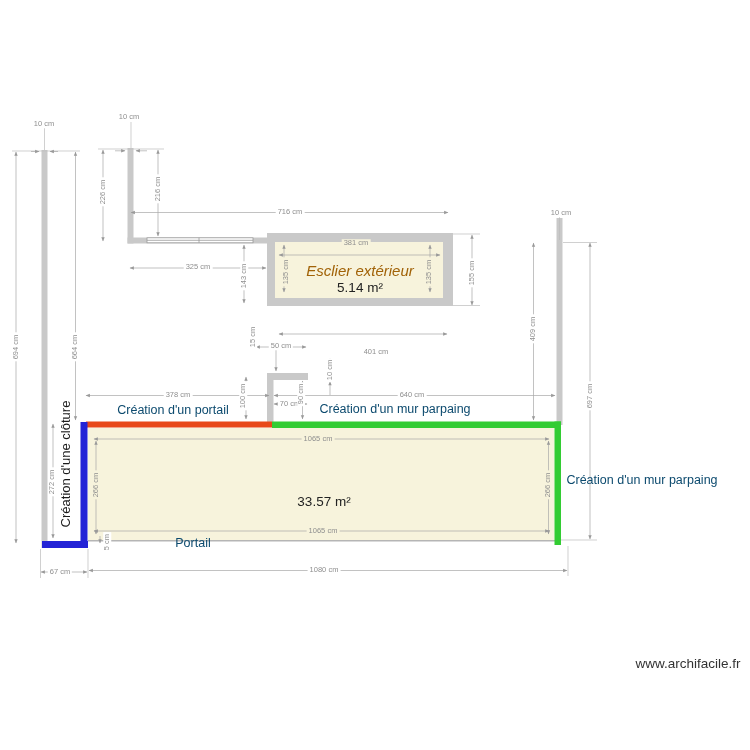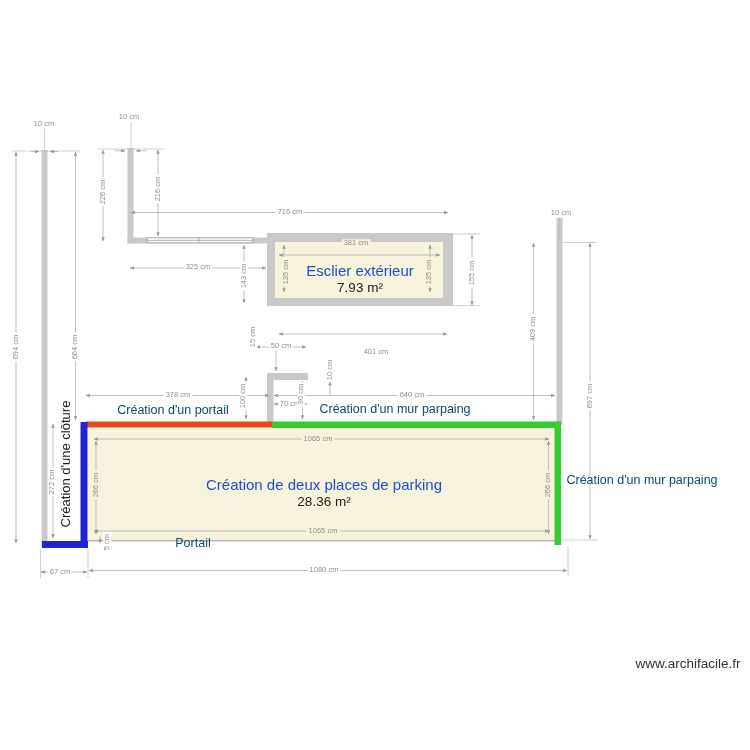--- a/index.html
+++ b/index.html
@@ -7,21 +7,21 @@
           font-family:"Liberation Sans", sans-serif;}
   svg{position:absolute;left:0;top:0;}
   .dl,.dlv{position:absolute;font-size:7.5px;color:#8f8f8f;background:#fff;line-height:1;
            padding:0 2px;white-space:nowrap;transform:translate(-50%,-50%);}
   .dlv{transform:translate(-50%,-50%) rotate(-90deg);}
   .bg-beige{background:#f7f3dc;}
   .lbl{position:absolute;color:#0c4a6e;font-size:12.5px;white-space:nowrap;
        transform:translate(-50%,-50%);line-height:1.1;}
   .lblv{position:absolute;color:#1a1a1a;font-size:13px;white-space:nowrap;
        transform:translate(-50%,-50%) rotate(-90deg);line-height:1.1;}
-  .room-title{font-size:15px;color:#1d4ed8;}
+  .room-title{font-size:15px;color:#a16207;font-style:italic;}
   .room-area{font-size:13.5px;color:#222;}
   .rue{font-size:35px;color:#111;}
   .watermark{font-size:13.5px;color:#333;}
 </style>
 </head>
 <body>
 
 <div id="canvas">
 
   <svg width="750" height="750" viewBox="0 0 750 750">
@@ -143,23 +143,22 @@
   <div class="dlv bg-beige" style="left:548px;top:485px">266 cm</div>
   <div class="dl bg-beige" style="left:323px;top:531px">1065 cm</div>
   <div class="dlv" style="left:52px;top:482px">272 cm</div>
   <div class="dlv" style="left:107px;top:542px">5 cm</div>
   <div class="dl" style="left:60px;top:572px">67 cm</div>
   <div class="dl" style="left:324px;top:570px">1080 cm</div>
   <div class="dlv" style="left:533px;top:329px">409 cm</div>
   <div class="dlv" style="left:590px;top:396px">697 cm</div>
 
   <div class="lbl room-title" style="left:360px;top:271px">Esclier extérieur</div>
-  <div class="lbl room-area" style="left:360px;top:288px">7.93 m²</div>
-  <div class="lbl room-title" style="left:324px;top:485px">Création de deux places de parking</div>
-  <div class="lbl room-area" style="left:324px;top:502px">28.36 m²</div>
+  <div class="lbl room-area" style="left:360px;top:288px">5.14 m²</div>
+  <div class="lbl room-area" style="left:324px;top:502px">33.57 m²</div>
   <div class="lbl" style="left:173px;top:411px">Création d'un portail</div>
   <div class="lbl" style="left:395px;top:410px">Création d'un mur parpaing</div>
   <div class="lbl" style="left:642px;top:481px">Création d'un mur parpaing</div>
   <div class="lblv" style="left:66px;top:464px">Création d'une clôture</div>
   <div class="lbl" style="left:193px;top:544px">Portail</div>
   <div class="lbl watermark" style="left:688px;top:664px">www.archifacile.fr</div>
 
 </div>
 
 </body></html>

